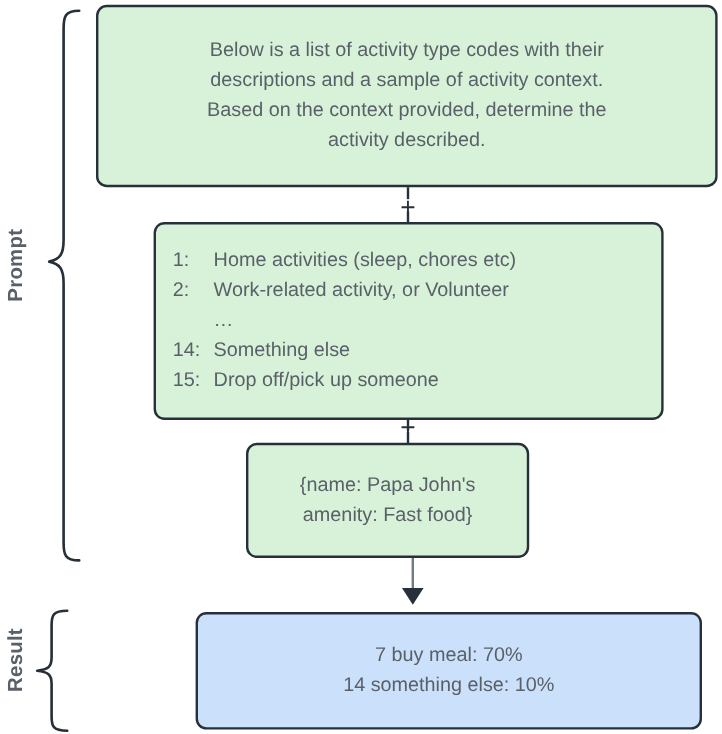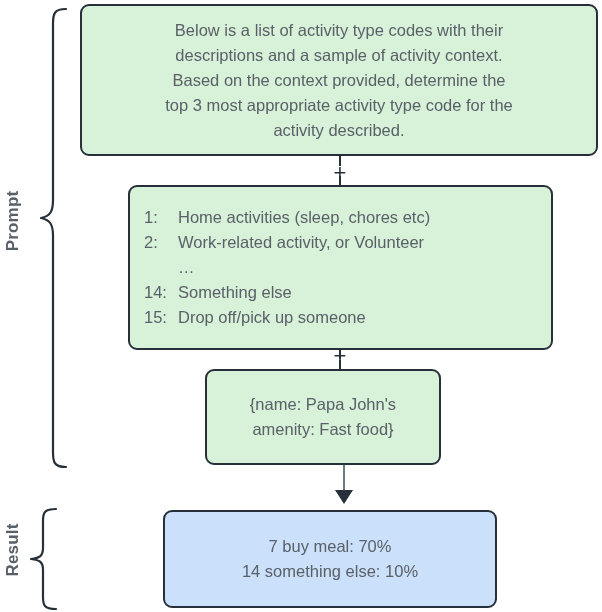--- a/index.html
+++ b/index.html
@@ -138,21 +138,20 @@
 
   <div class="section-label" id="label-prompt">Prompt</div>
 
   <div class="section-label" id="label-result">Result</div>
 
   <div class="flow-box green" id="box-instruction" style="left:80px; top:4px; width:518px; height:152px;">
     <div class="box-text">
       <span class="line">Below is a list of activity type codes with their</span>
       <span class="line">descriptions and a sample of activity context.</span>
       <span class="line">Based on the context provided, determine the</span>
-      <span class="line">top 3 most appropriate activity type code for the</span>
       <span class="line">activity described.</span>
     </div>
   </div>
 
   <div class="connector-line" style="left:339px; top:156px; height:10px;"></div>
   <div class="plus-glyph" style="left:330px; top:162px;">+</div>
   <div class="connector-line" style="left:339px; top:176px; height:10px;"></div>
 
   <div class="flow-box green" id="box-codes" style="left:128px; top:185px; width:425px; height:165px;">
     <div class="box-text">
@@ -186,20 +185,20 @@
   <div class="flow-box green" id="box-context" style="left:205px; top:369px; width:236px; height:96px;">
     <div class="box-text">
       <span class="line">{name: Papa John's</span>
       <span class="line">amenity: Fast food}</span>
     </div>
   </div>
 
   <div class="arrow-shaft" style="left:343px; top:465px; height:28px;"></div>
   <div class="arrow-head" style="left:335px; top:490px;"></div>
 
-  <div class="flow-box blue" id="box-result" style="left:163px; top:510px; width:334px; height:98px;">
+  <div class="flow-box blue" id="box-result" style="left:163px; top:510px; width:422px; height:98px;">
     <div class="box-text">
       <span class="line">7 buy meal: 70%</span>
       <span class="line">14 something else: 10%</span>
     </div>
   </div>
 
 </div>
 
 </body></html>

